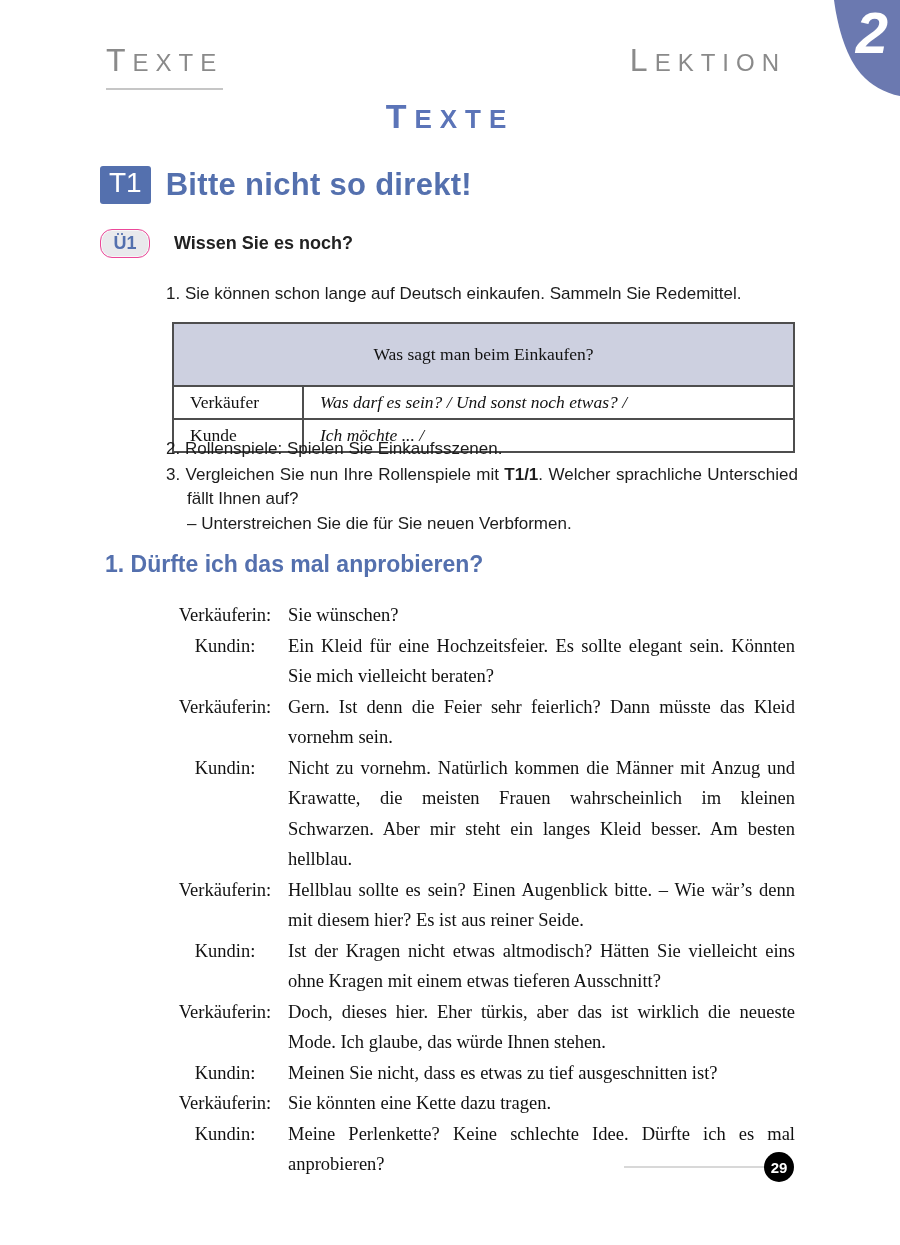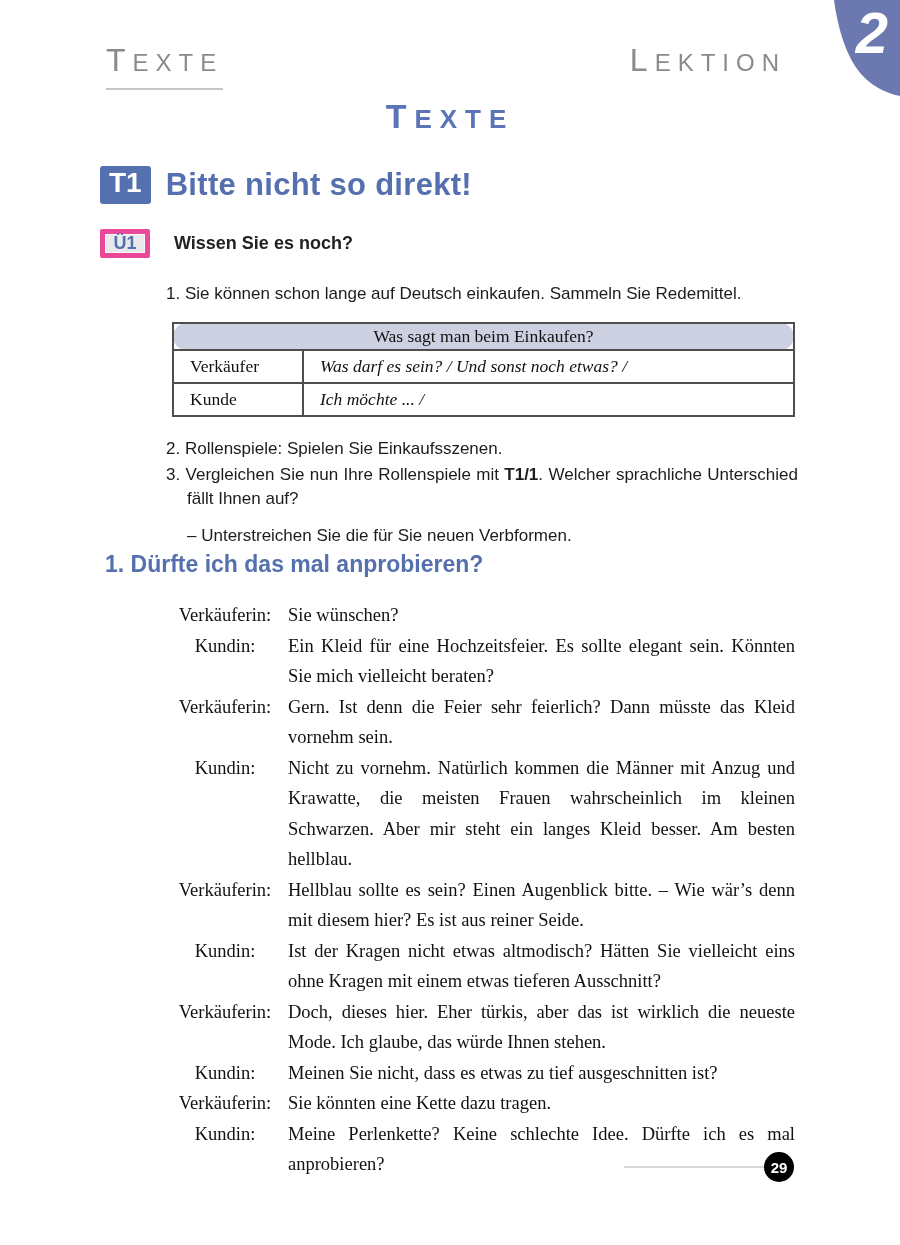--- a/index.html
+++ b/index.html
@@ -39,55 +39,54 @@
   .page-title {
     position: absolute; top: 97px; left: 0; width: 100%;
     text-align: center; color: #5b74b8;
     font-size: 26px; font-weight: bold; letter-spacing: 8px;
   }
   .page-title::first-letter { font-size: 34px; }
 
   
   .t1-row { position: absolute; left: 100px; top: 166px; display: flex; align-items: center; gap: 15px; }
   .t1-badge {
-    background: #5470ae; color: #fff; font-weight: bold; font-size: 28px;
+    background: #5470ae; color: #fff; font-weight: normal; font-size: 28px;
     padding: 2px 9px 5px; border-radius: 3px; line-height: 1.1;
   }
   .t1-title { color: #5470ae; font-size: 31px; font-weight: bold; letter-spacing: 0.3px; }
 
   
   .u1-row { position: absolute; left: 100px; top: 229px; display: flex; align-items: center; gap: 24px; }
   .u1-badge {
-    background: #e9e9ec; border: 5px solid #ec4899; border-radius: 2px;
+    background: #e9e9ec; border: 1px solid #ec4899; border-radius: 12px;
     color: #5470ae; font-weight: bold; font-size: 18px;
     width: 50px; height: 29px;
     display: flex; align-items: center; justify-content: center;
     box-shadow: inset 0 0 0 1px #f7f7f8;
   }
   .u1-title { font-size: 18px; font-weight: bold; color: #222; }
 
   
   .task-1 { position: absolute; left: 166px; top: 284px; width: 632px; font-size: 17px; }
   .tasks-23 { position: absolute; left: 166px; top: 437px; width: 632px; font-size: 17px; line-height: 24.5px; }
   .task-item { padding-left: 21px; text-indent: -21px; margin: 0; }
   .task-3 { text-align: justify; margin-top: 1px; }
-  .task-sub { margin-left: 21px; padding-left: 17px; text-indent: -17px; margin-top: 12px; }
+  .task-sub { margin-left: 21px; padding-left: 17px; text-indent: -17px; }
   .bold { font-weight: bold; }
 
   
   .redemittel-table {
     position: absolute; left: 172px; top: 322px; width: 623px;
     border-collapse: collapse;
     font-family: "Liberation Serif", serif; font-size: 17.5px; color: #111;
   }
   .redemittel-table th, .redemittel-table td { border: 2px solid #4e4e4e; }
   .redemittel-table th {
     background: #cdd0e0; font-weight: normal; text-align: center;
-    padding: 2px 8px;
-    border-radius: 15px;
+    padding: 20px 8px;
   }
   .redemittel-table td { padding: 5px 16px; }
   .redemittel-table td.label { width: 130px; }
   .redemittel-table td.value { font-style: italic; }
 
   
   .dialog-title { position: absolute; left: 105px; top: 551px; color: #5470ae; font-size: 23px; font-weight: bold; }
   .dialogue {
     position: absolute; left: 170px; top: 600px; width: 625px;
     font-family: "Liberation Serif", serif; font-size: 18.5px; line-height: 30.5px; color: #111;

